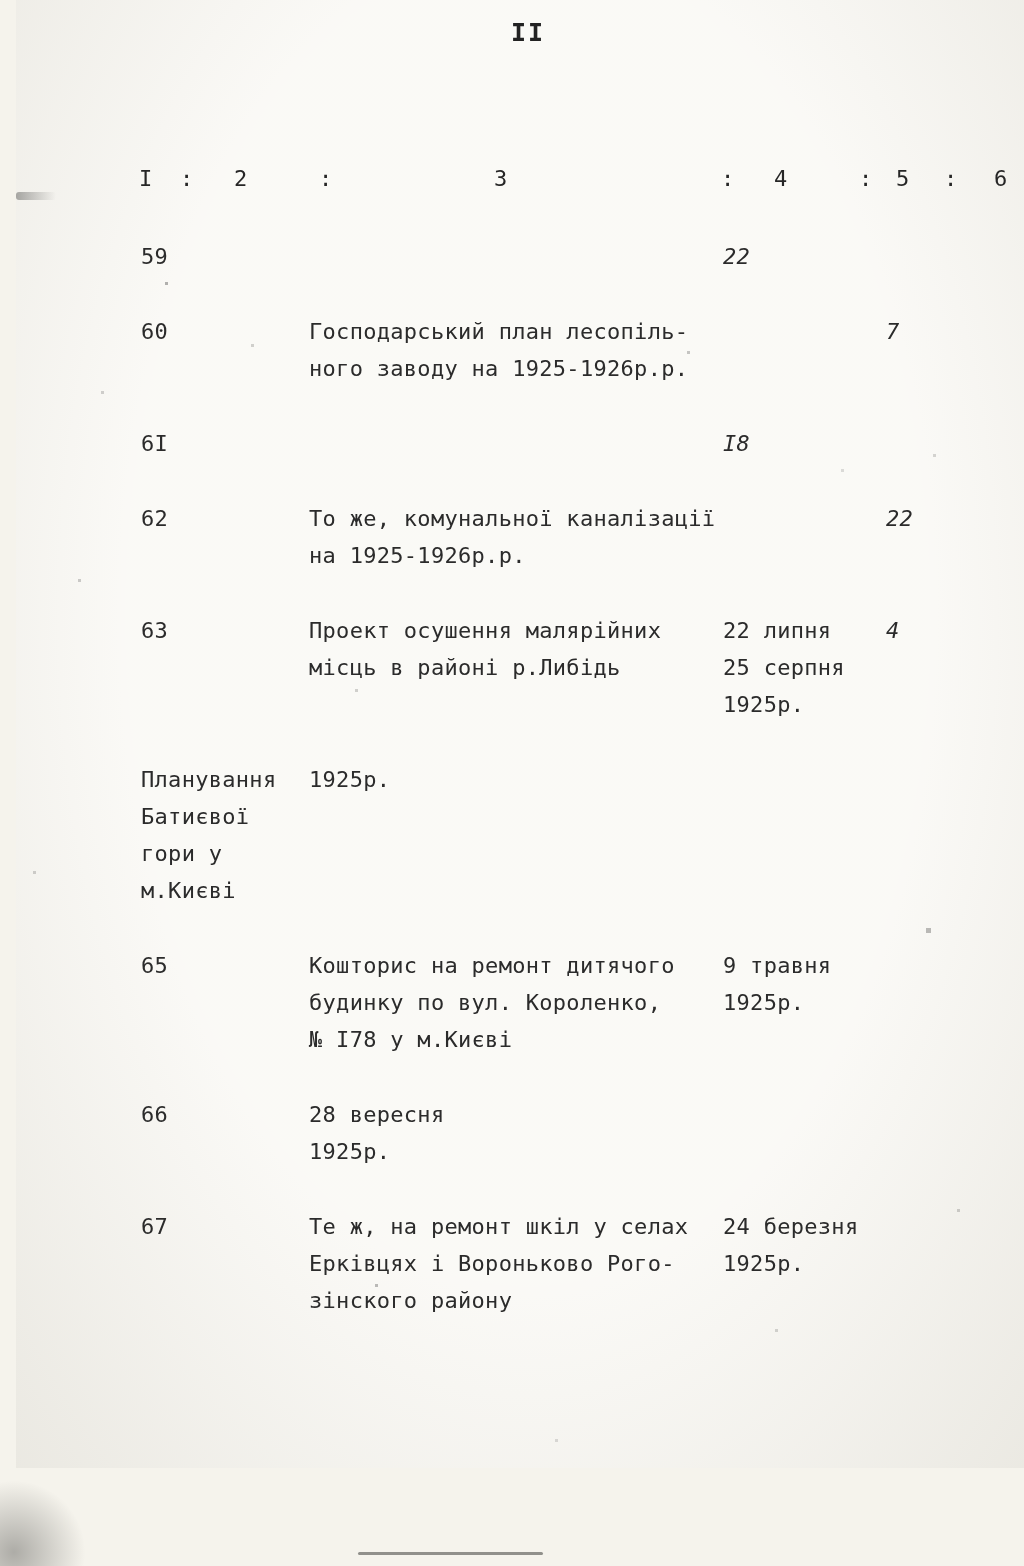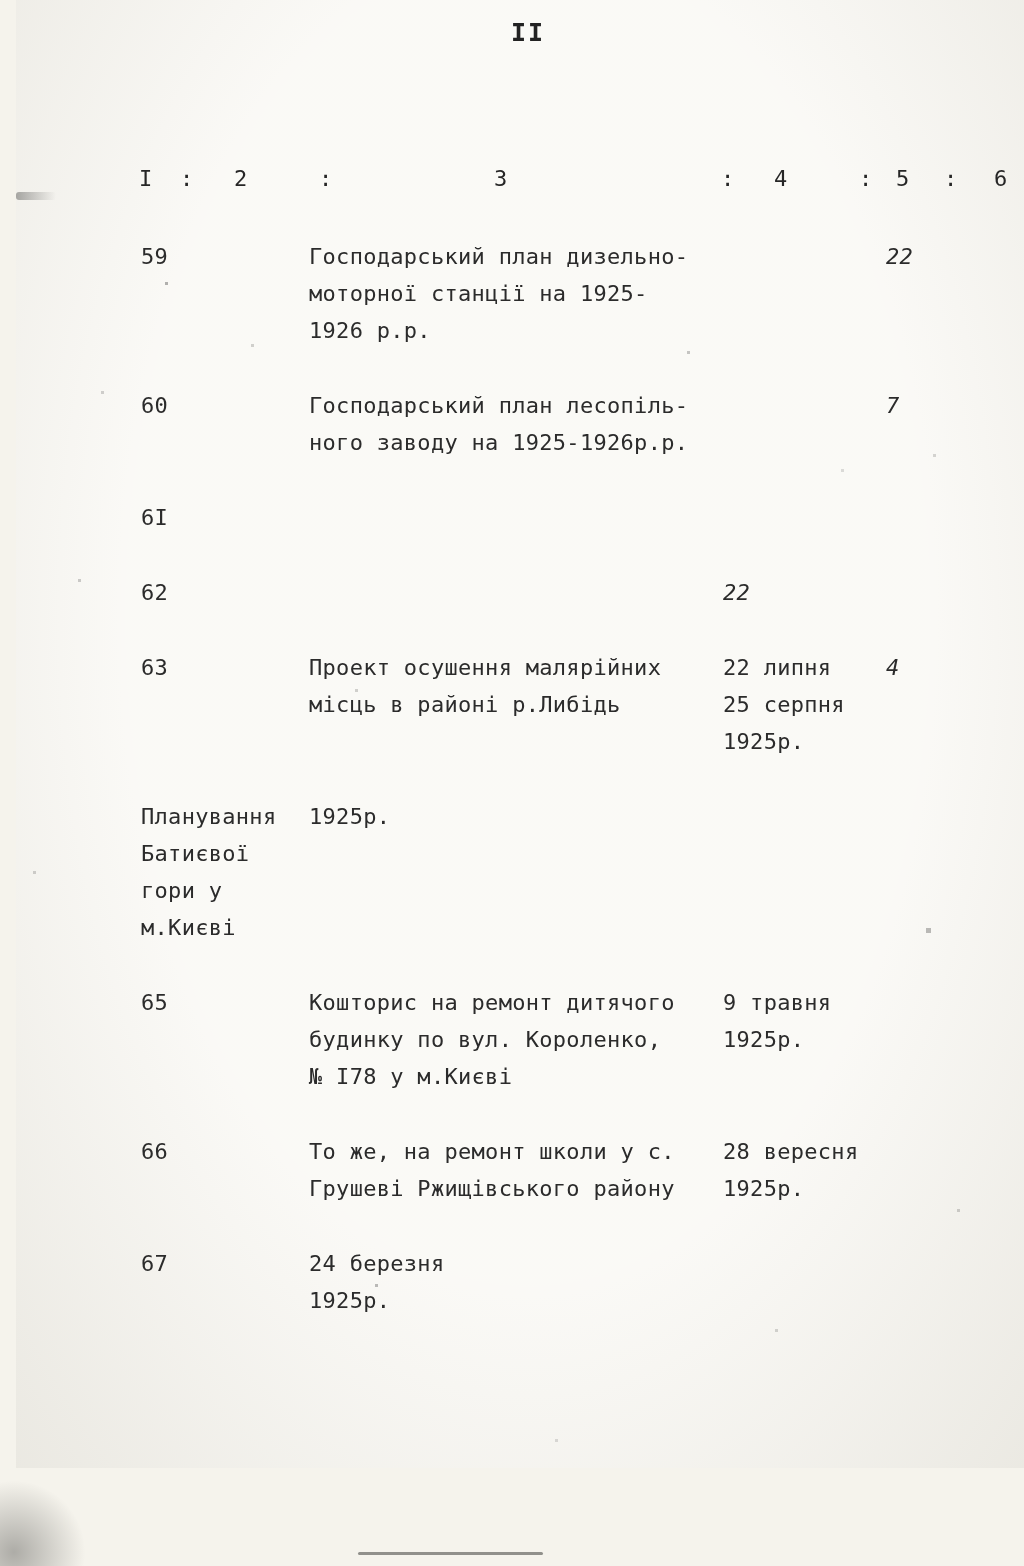--- a/index.html
+++ b/index.html
@@ -148,42 +148,42 @@
     <span class="s4">:</span>
     <span class="h5">5</span>
     <span class="s5">:</span>
     <span class="h6">6</span>
   </div>
 
   <div class="rows">
 
     <div class="row">
       <div class="c num">59</div>
-      <div class="c desc">Господарський план дизельно-
-моторної станції на 1925-
-1926 р.р.</div>
       <div class="c date"></div>
       <div class="c pages">22</div>
     </div>
 
     <div class="row">
       <div class="c num">60</div>
       <div class="c desc">Господарський план лесопіль-
 ного заводу на 1925-1926р.р.</div>
       <div class="c date"></div>
       <div class="c pages">7</div>
     </div>
 
     <div class="row">
       <div class="c num">6I</div>
       <div class="c date"></div>
+      <div class="c pages">I8</div>
     </div>
 
     <div class="row">
       <div class="c num">62</div>
+      <div class="c desc">То же, комунальної каналізації
+на 1925-1926р.р.</div>
       <div class="c date"></div>
       <div class="c pages">22</div>
     </div>
 
     <div class="row">
       <div class="c num">63</div>
       <div class="c desc">Проект осушення малярійних
 місць в районі р.Либідь</div>
       <div class="c date">22 липня
 25 серпня
@@ -203,29 +203,30 @@
       <div class="c desc">Кошторис на ремонт дитячого
 будинку по вул. Короленко,
 № I78 у м.Києві</div>
       <div class="c date">9 травня
 1925р.</div>
       <div class="c pages"></div>
     </div>
 
     <div class="row">
       <div class="c num">66</div>
-      <div class="c desc">То же, на ремонт школи у с.
-Грушеві Ржищівського району</div>
       <div class="c date">28 вересня
 1925р.</div>
       <div class="c pages"></div>
     </div>
 
     <div class="row">
       <div class="c num">67</div>
+      <div class="c desc">Те ж, на ремонт шкіл у селах
+Ерківцях і Вороньково Рого-
+зінского району</div>
       <div class="c date">24 березня
 1925р.</div>
       <div class="c pages"></div>
     </div>
 
   </div>
 
   <div class="speckles"></div>
   <div class="artifact-left-squiggle"></div>
   <div class="artifact-corner-smudge"></div>

